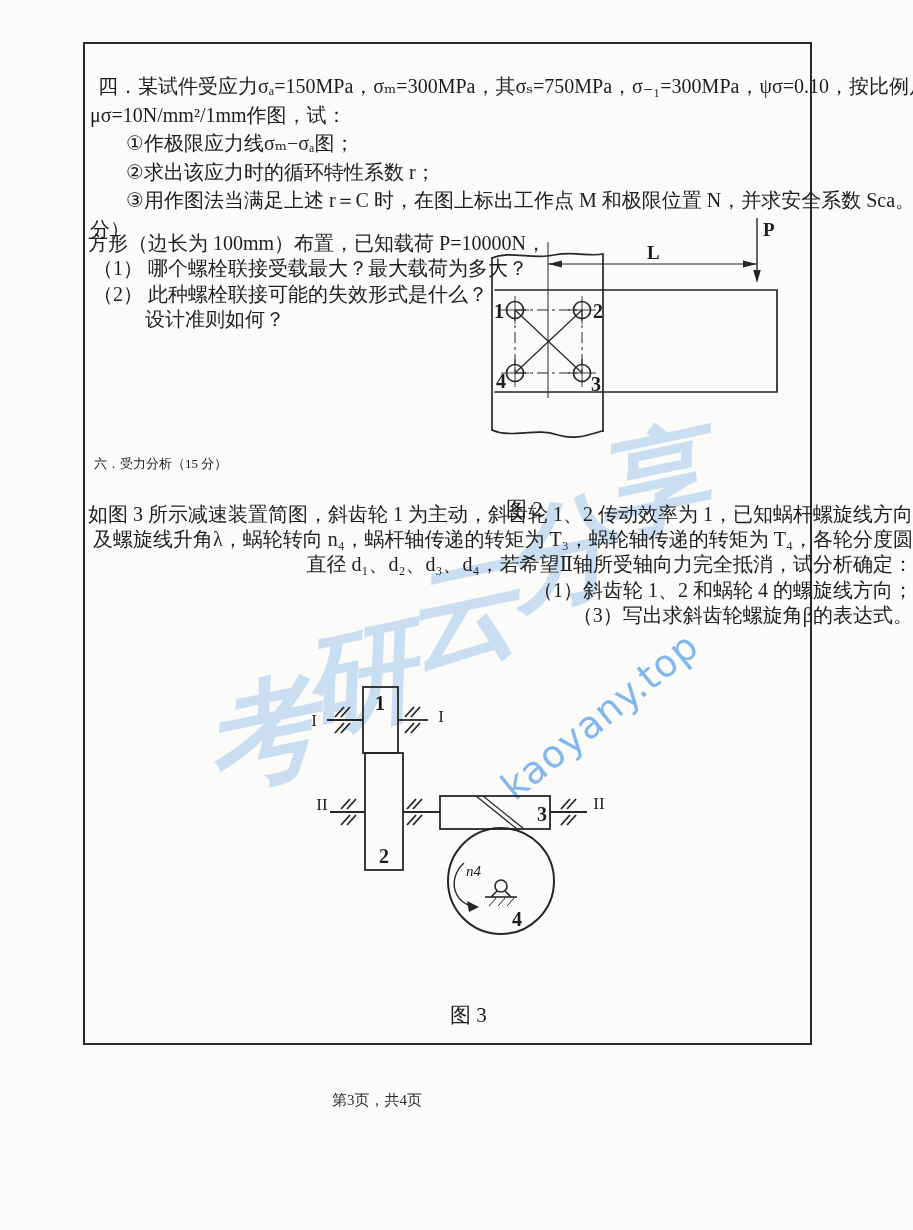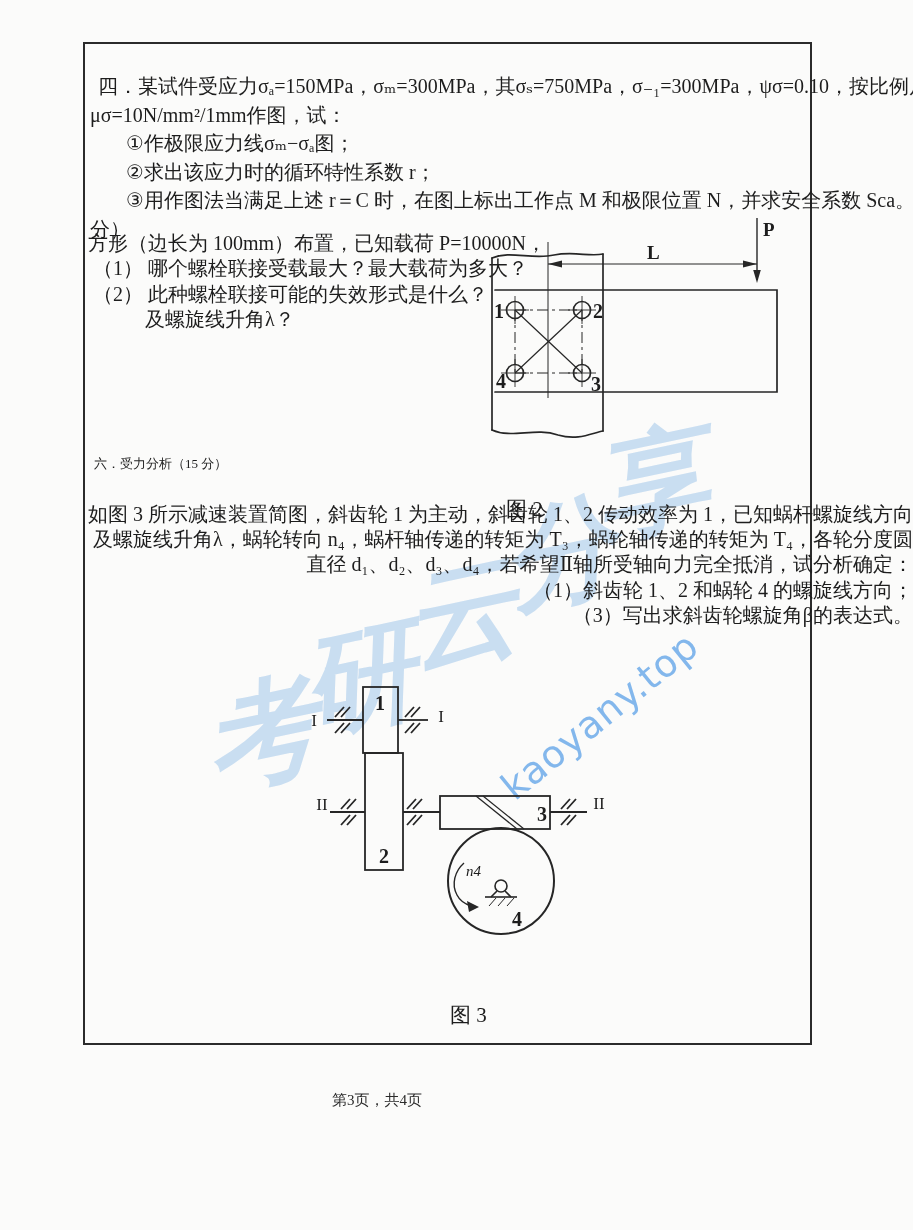--- a/index.html
+++ b/index.html
@@ -93,21 +93,21 @@
     <div class="ln2">①作极限应力线σₘ−σₐ图；</div>
     <div class="ln3">②求出该应力时的循环特性系数 r；</div>
     <div class="ln4">③用作图法当满足上述 r＝C 时，在图上标出工作点 M 和极限位置 N，并求安全系数 Sca。（10</div>
     <div class="ln5">分）</div>
   </div>
 
   <div class="tblock" id="q5">
     <div class="ln1">方形（边长为 100mm）布置，已知载荷 P=10000N，</div>
     <div class="ln3">（1） 哪个螺栓联接受载最大？最大载荷为多大？</div>
     <div class="ln4">（2） 此种螺栓联接可能的失效形式是什么？</div>
-    <div class="ln5">及螺旋线升角λ？</div>
+    <div class="ln5">设计准则如何？</div>
   </div>
 
   <svg id="fig2" width="340" height="248" viewBox="0 0 340 248">
     <g stroke="#262626" fill="none" stroke-width="1.7" stroke-linecap="round">
 
       <path d="M12,46 C30,38 52,48 74,43 C94,39 110,45 123,42"></path>
       <path d="M12,46 L12,218"></path>
       <path d="M123,42 L123,219"></path>
       <path d="M12,218 C32,227 55,215 78,223 C98,229 112,221 123,219"></path>
 

